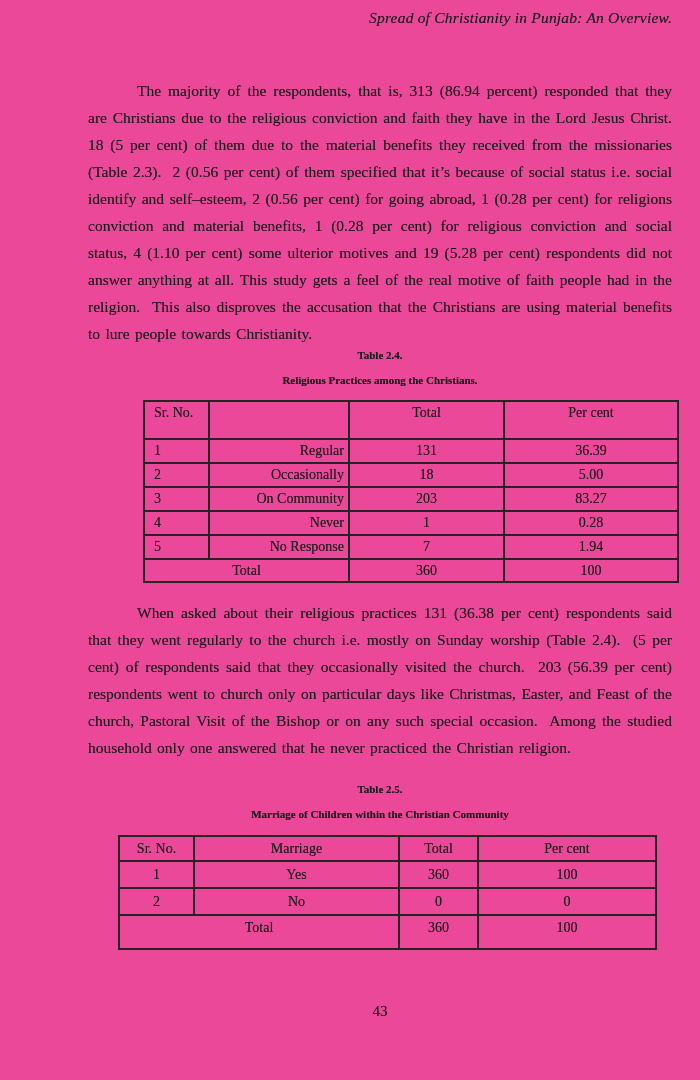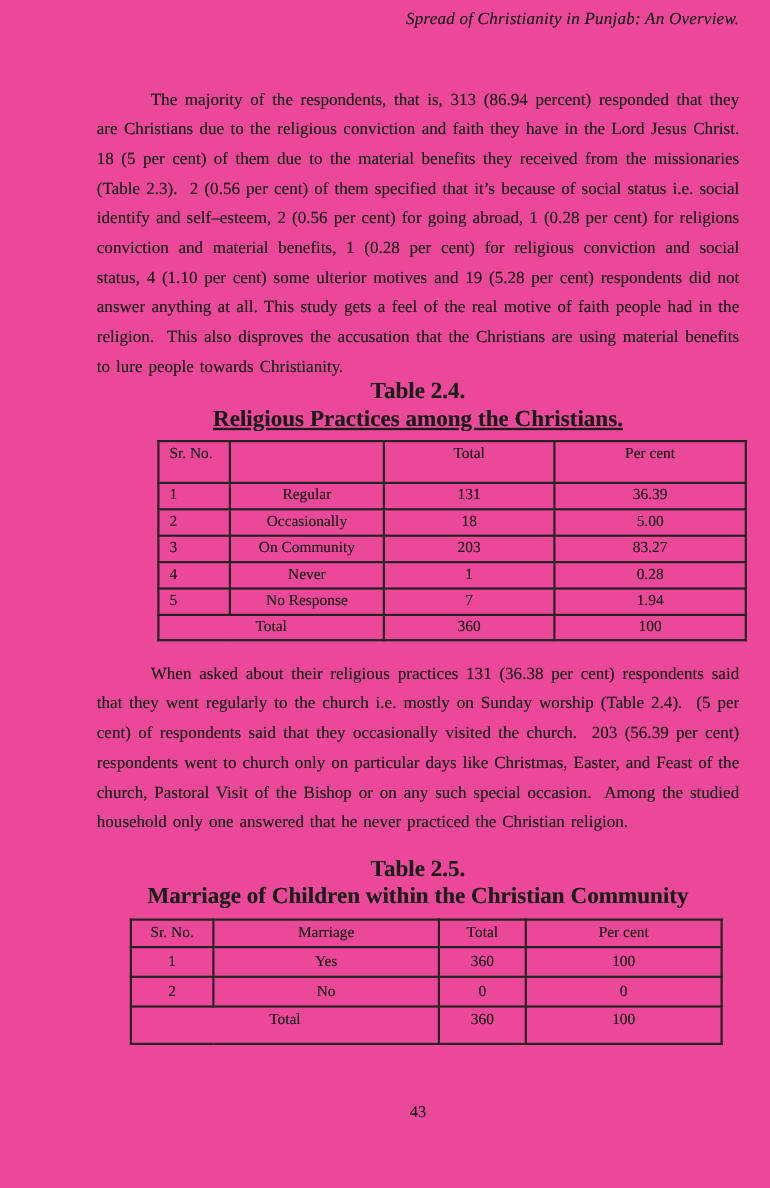--- a/index.html
+++ b/index.html
@@ -33,46 +33,46 @@
     word-spacing: 1.5px;
   }
   #para1 { top: 52px; margin-top: 25px; }
   #para2 { top: 599px; }
   .caption {
     position: absolute;
     left: 88px;
     width: 584px;
     text-align: center;
     font-weight: bold;
-    font-size: 21px;
+    font-size: 11px;
     line-height: 18px;
   }
   #cap24num  { top: 346px; }
-  #cap24title{ top: 371px; text-decoration: underline; }
+  #cap24title{ top: 371px; }
   #cap25num  { top: 780px; }
   #cap25title{ top: 805px; }
   table.doc-table {
     position: absolute;
     border-collapse: collapse;
     table-layout: fixed;
     font-size: 14px;
     color: #1b1b1b;
   }
   table.doc-table td {
     border: 2px solid #242424;
     padding: 0 4px;
     overflow: hidden;
     white-space: nowrap;
   }
   #table24 { left: 143px; top: 400px; width: 534px; }
   #table24 .hrow td { height: 33px; vertical-align: top; padding-top: 3px; }
   #table24 .drow td { height: 22px; }
   #table24 .trow td { height: 21px; }
   #table24 .col-sr   { text-align: left; padding-left: 9px; }
-  #table24 .col-name { text-align: center; padding-left: 4px; }
+  #table24 .col-name { text-align: right; padding-left: 4px; }
   #table24 .col-num  { text-align: center; }
   #table24 .merge    { text-align: center; }
   #table25 { left: 118px; top: 835px; width: 537px; }
   #table25 td { text-align: center; }
   #table25 .hrow td { height: 23px; }
   #table25 .drow td { height: 25px; }
   #table25 .trow td { height: 28px; vertical-align: top; padding-top: 4px; }
   .page-number {
     position: absolute;
     left: 88px;

